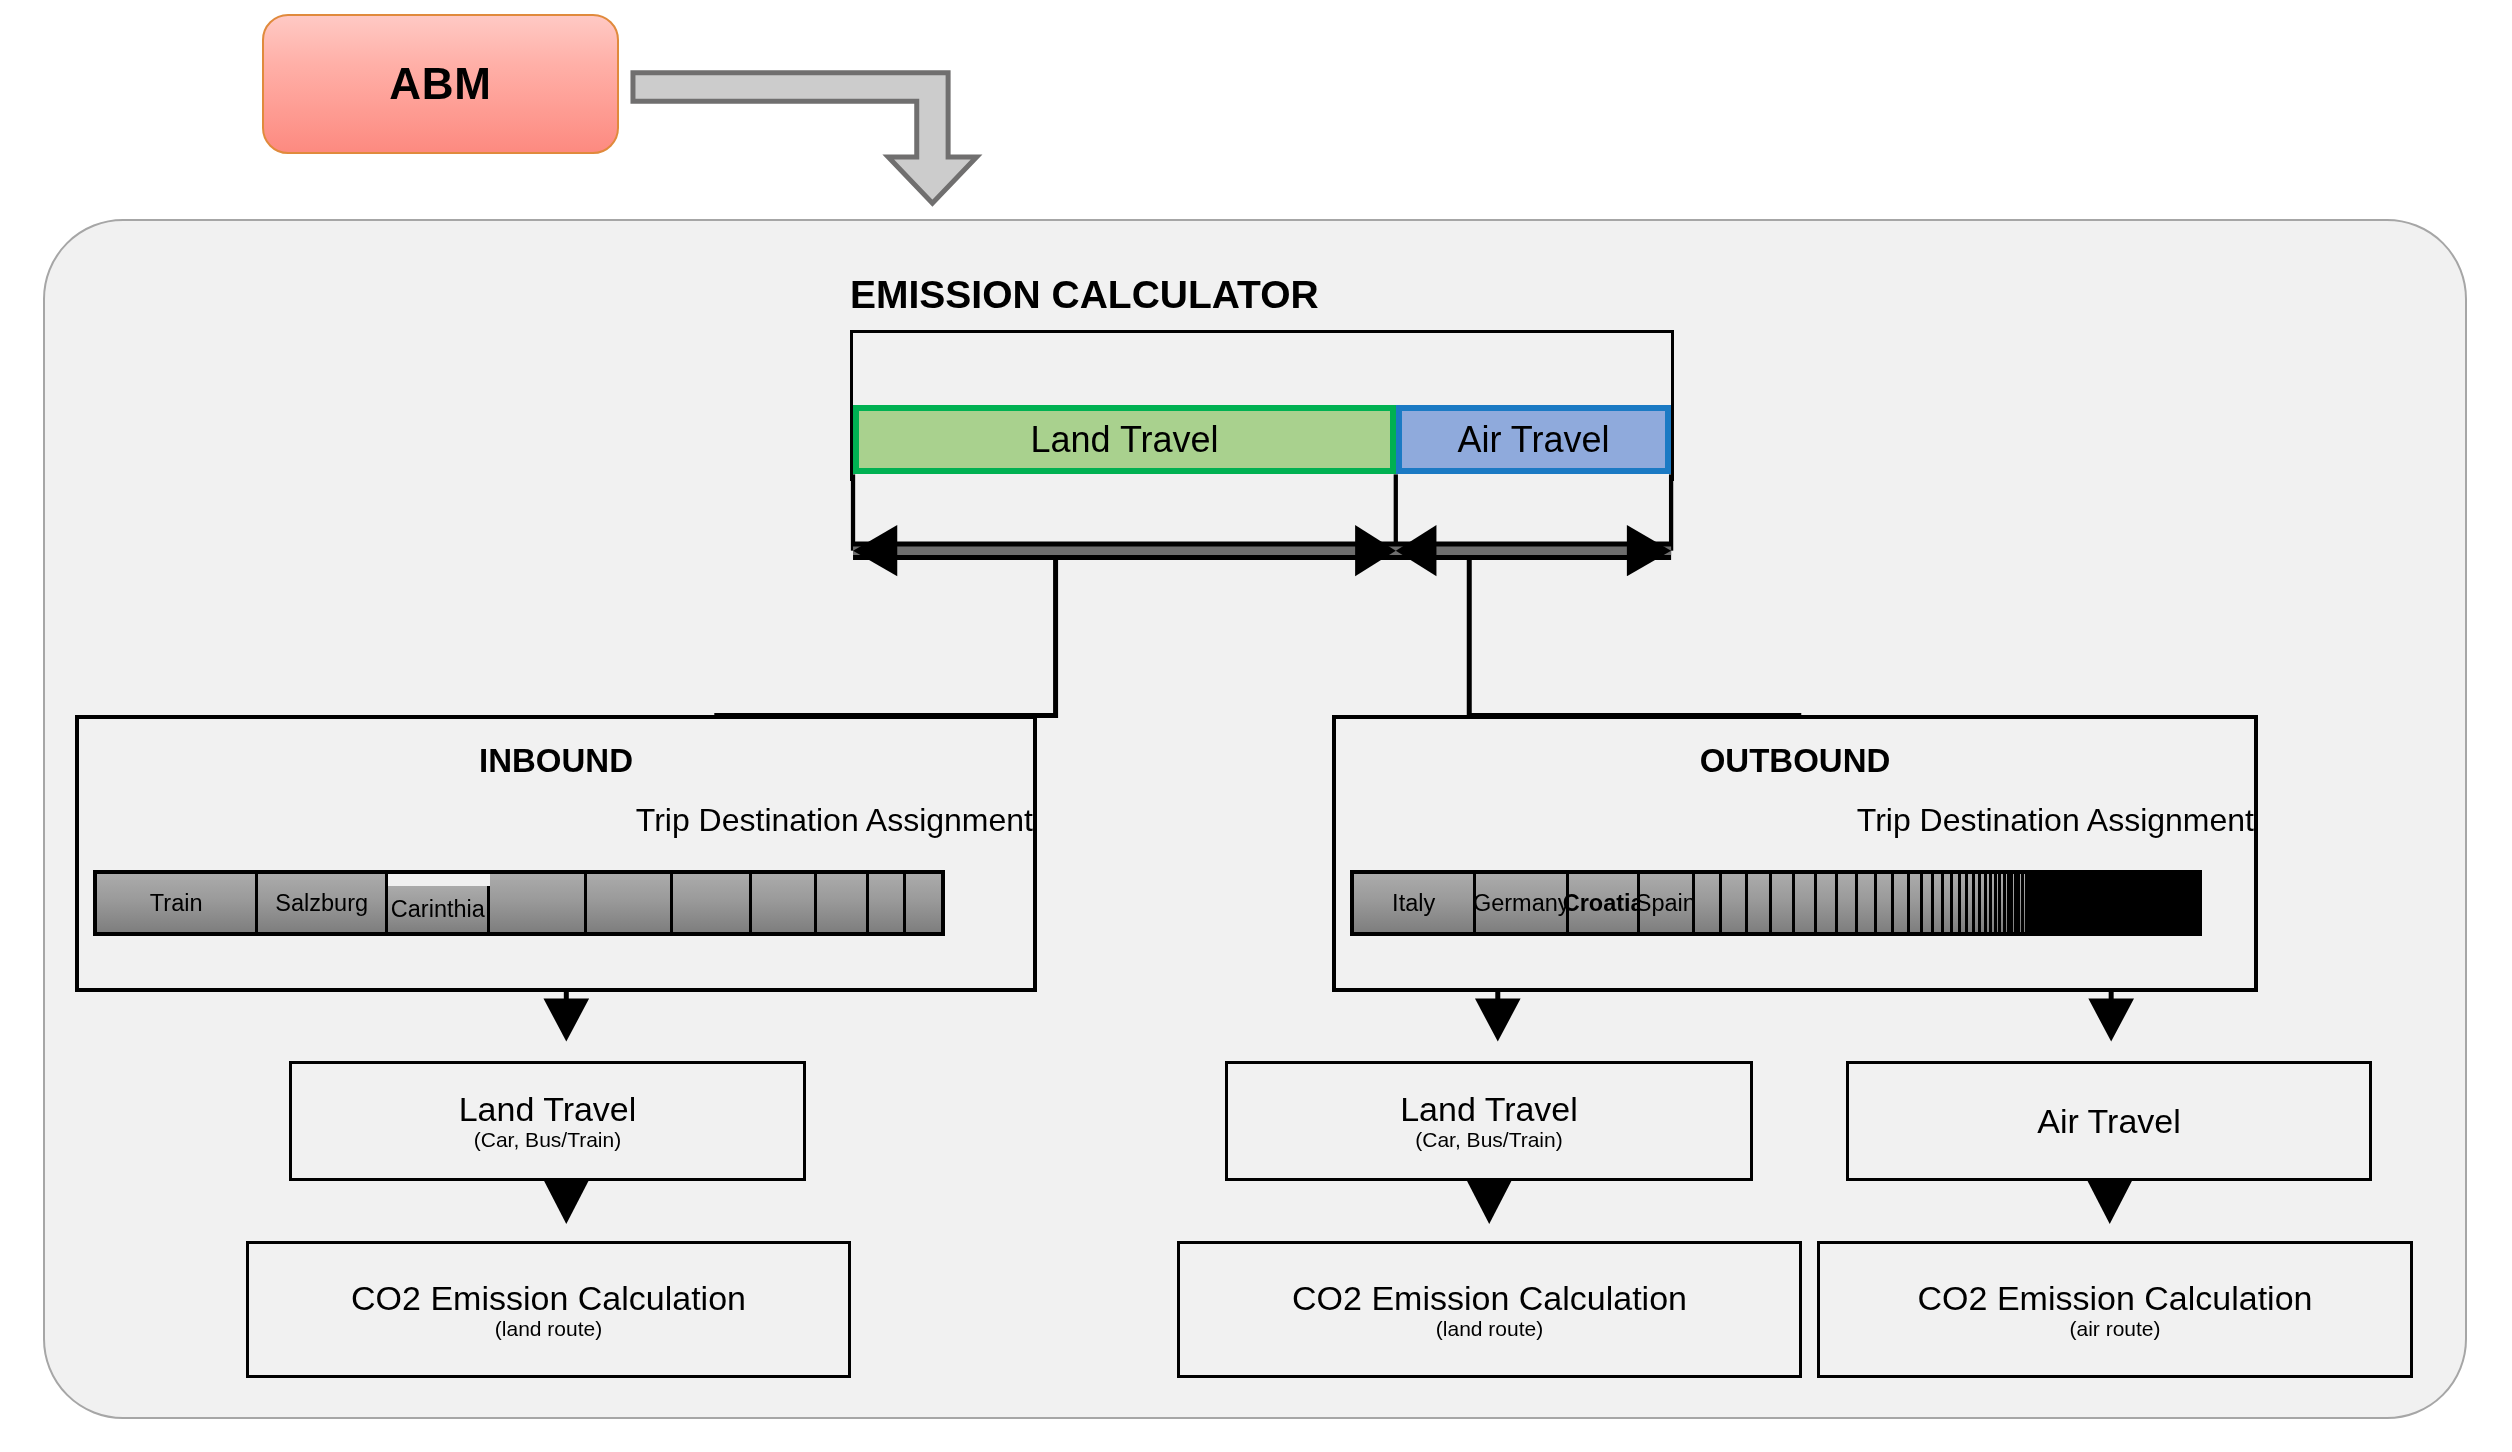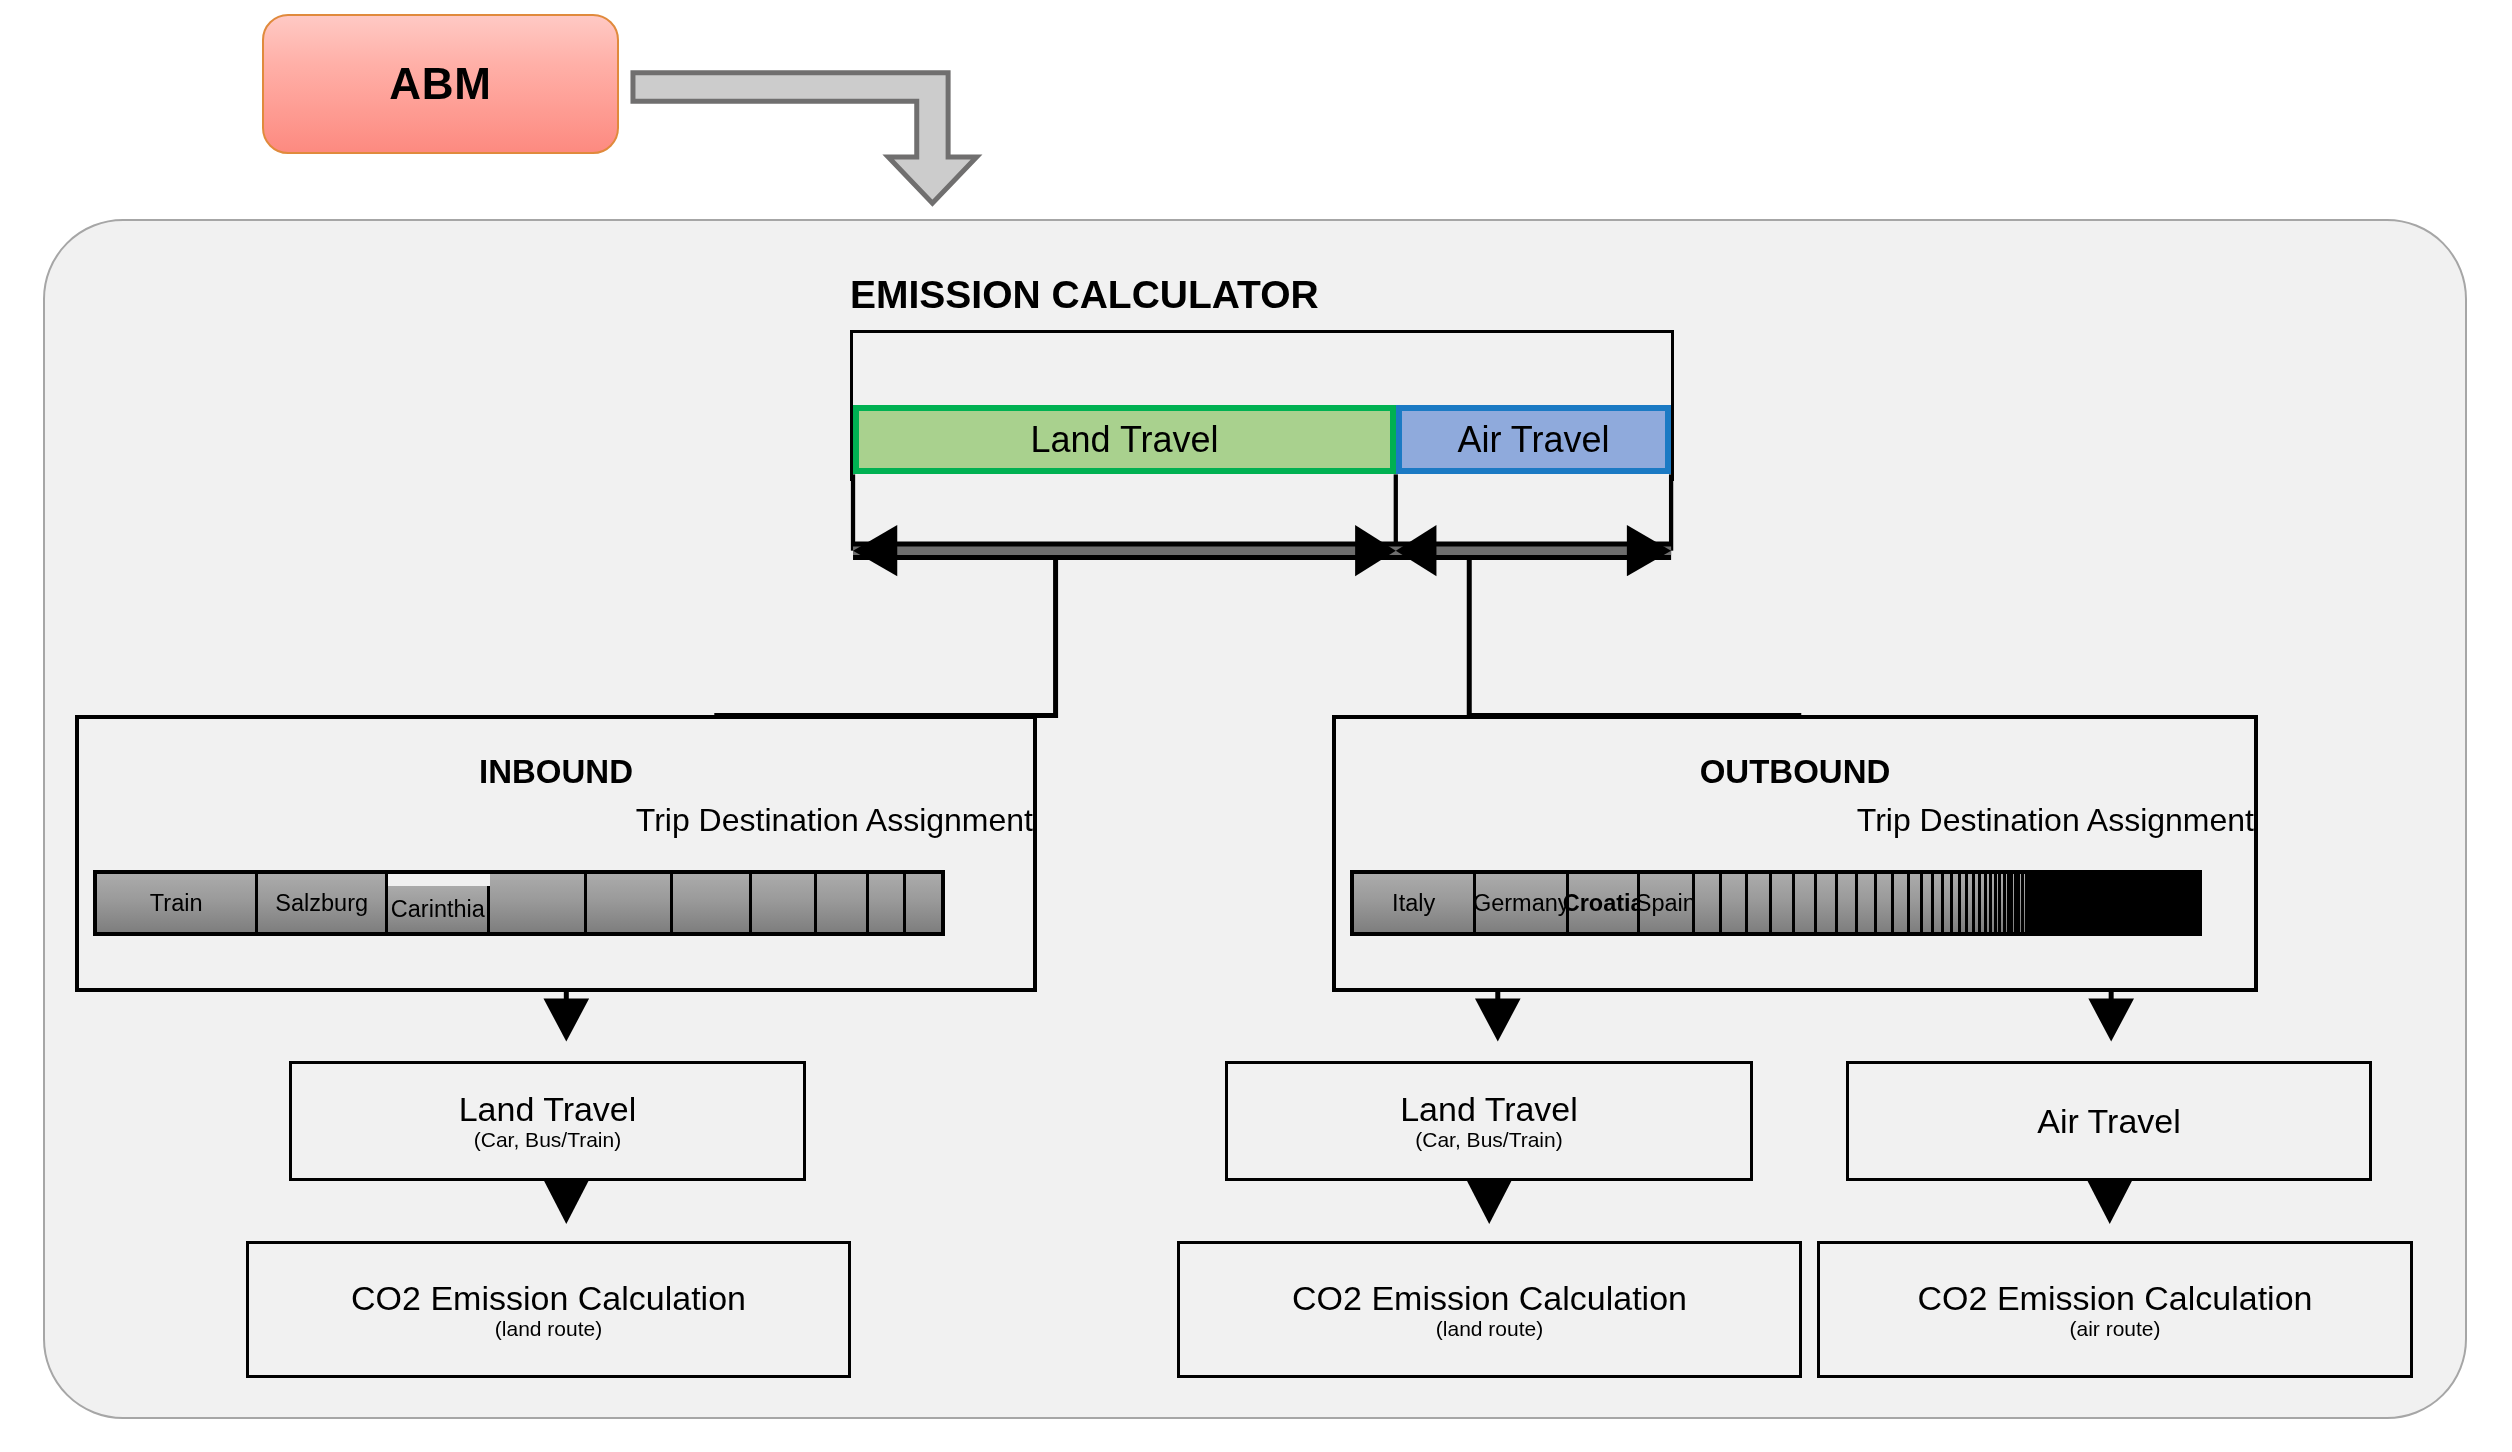--- a/index.html
+++ b/index.html
@@ -126,21 +126,20 @@
   #outbound-box { left: 1332px; top: 715px; width: 926px; height: 277px; }
 
   .section-title {
     position: absolute;
     width: 100%;
     text-align: center;
     font-size: 33px;
     font-weight: bold;
     color: #000;
     top: 23px;
-    margin-top: 11px;
   }
   .section-subtitle {
     position: absolute;
     width: 100%;
     text-align: right;
     font-size: 32px;
     color: #000;
     top: 83px;
   }
 

